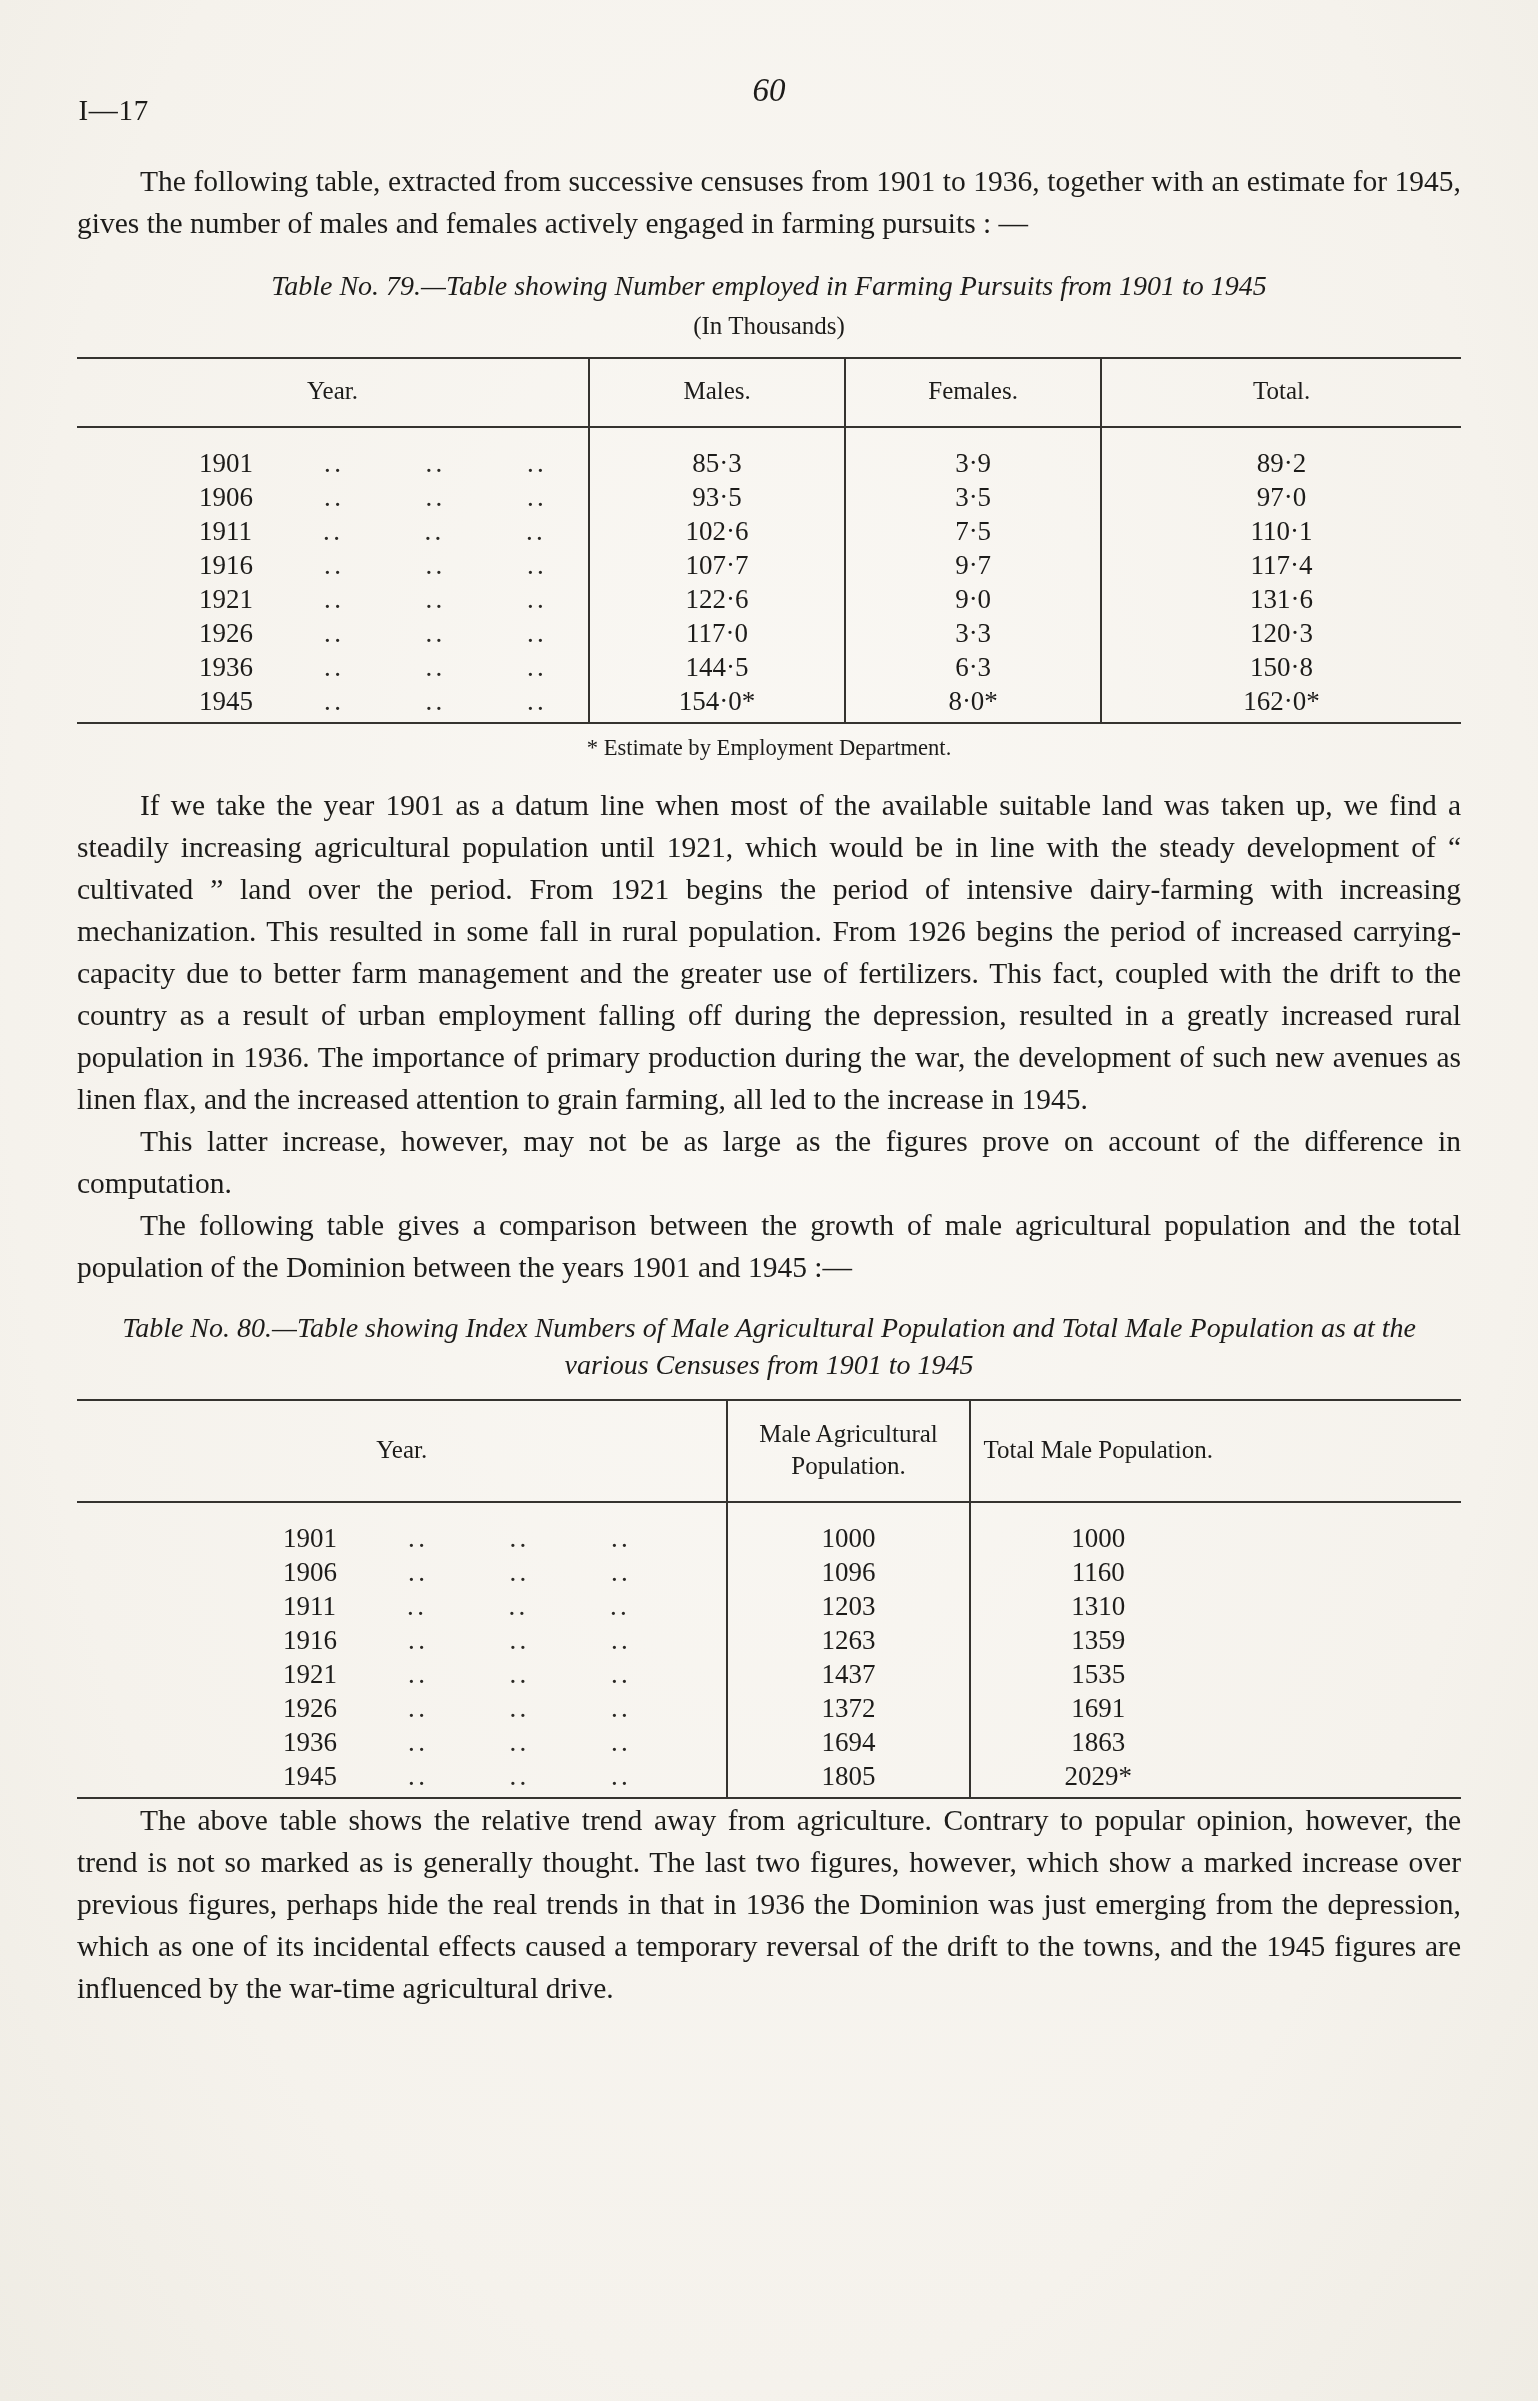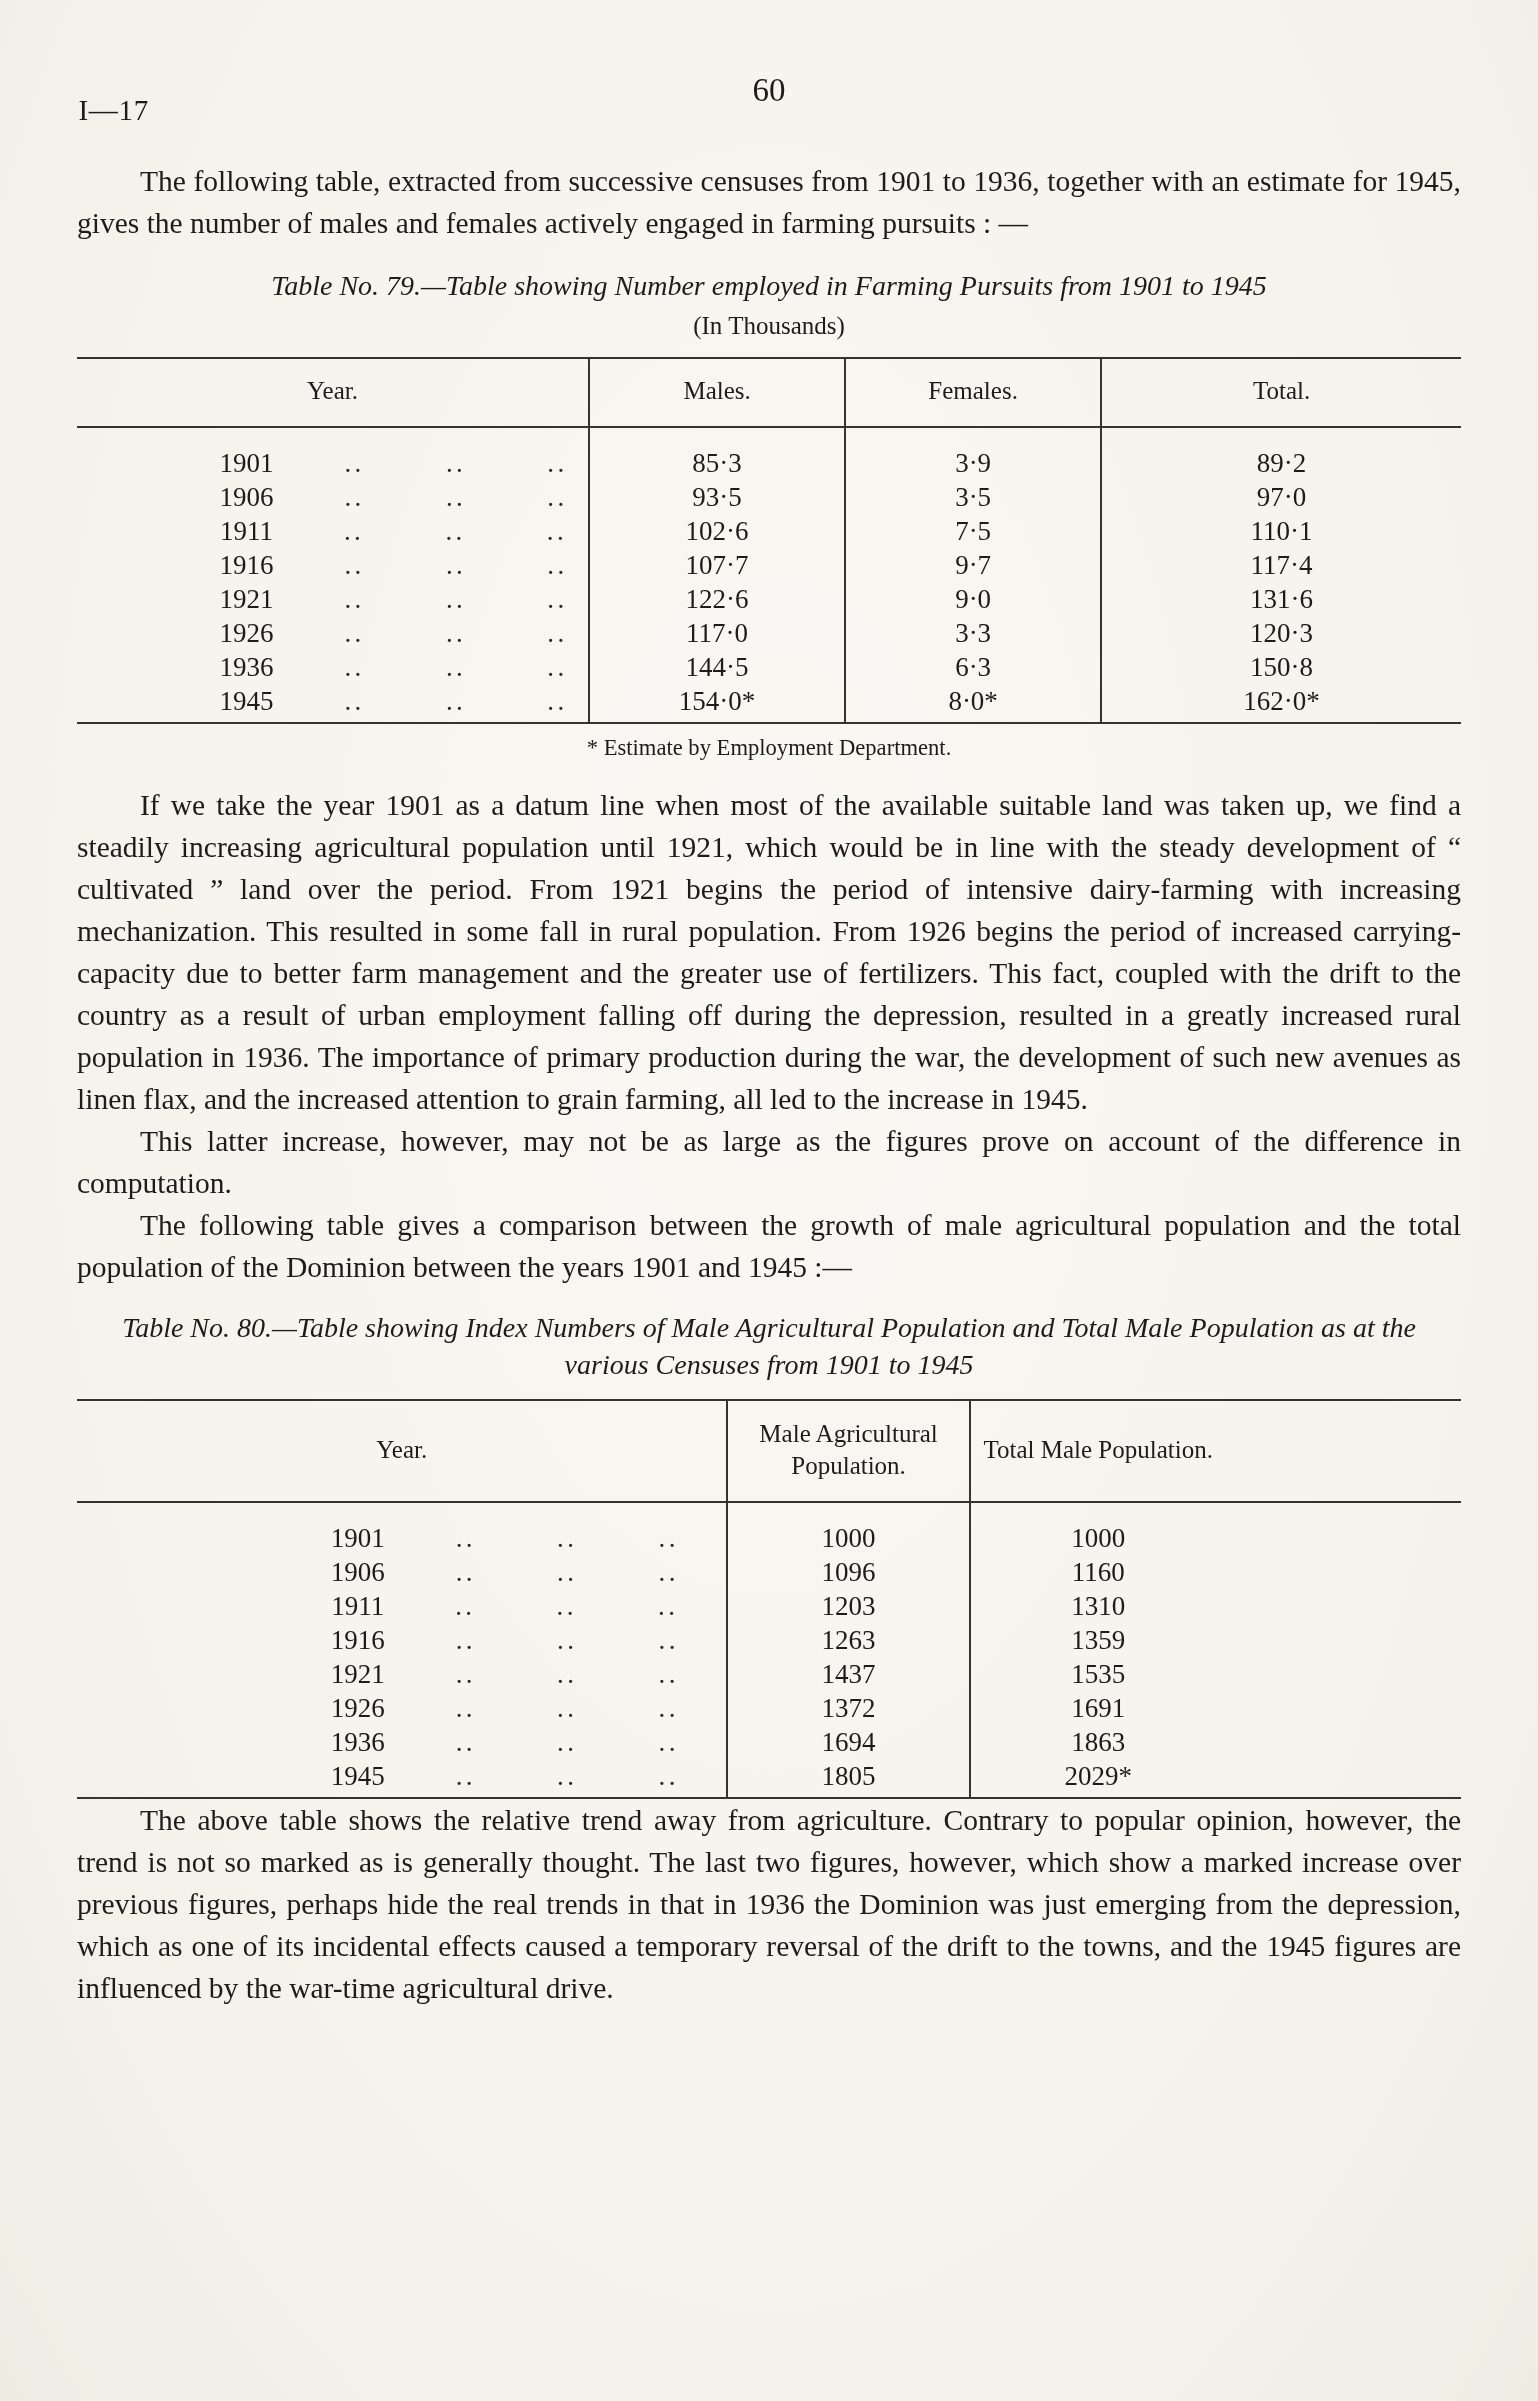--- a/index.html
+++ b/index.html
@@ -11,21 +11,21 @@
     background: #f7f5f0;
     background-image: radial-gradient(ellipse at 50% 40%, #faf8f4 0%, #f5f2ec 70%, #efece4 100%);
     font-family: "Liberation Serif", "DejaVu Serif", serif;
     color: #1d1c1a;
   }
   .page { padding: 72px 77px 0 77px; }
 
   
   .pagehead { position: relative; height: 44px; margin-bottom: 44px; }
   .sec { position: absolute; left: 1.4px; top: 22px; font-size: 29px; letter-spacing: 0.7px; }
-  .pno { position: absolute; left: 0; right: 0; top: 0; text-align: center; font-size: 33px; }
+  .pno { position: absolute; left: 0; right: 0; top: 0; text-align: center; font-size: 33px; font-style: italic; }
 
   
   p.body {
     margin: 0;
     font-size: 29.5px;
     line-height: 42px;
     text-align: justify;
     text-indent: 63px;
   }
 
@@ -55,21 +55,21 @@
     font-size: 25px;
     line-height: 32px;
     vertical-align: middle;
     text-align: center;
   }
   td { padding: 0; height: 34px; line-height: 34px; }
   td.num { text-align: center; }
   .vl { border-left: 2.1px solid #35332f; }
   tbody tr:first-child td { padding-top: 18px; }
   tbody tr:last-child td { padding-bottom: 4px; }
-  td.year { text-align: center; white-space: nowrap; }
+  td.year { text-align: left; white-space: nowrap; }
   #t79 td.year { padding-left: 122px; }
   #t80 td.year { padding-left: 206px; }
   .leader { word-spacing: 71px; letter-spacing: 3.4px; margin-left: 71px; color: #2a2824; }
   .footnote { text-align: center; font-size: 22.6px; margin: 11px 0 23px 0; }
   .footnote.bold { font-weight: bold; }
   .capwrap { margin-top: 20.6px; }
 
   
   #t79 .c-year { width: 37%; }
   #t79 .c-m { width: 18.5%; }

